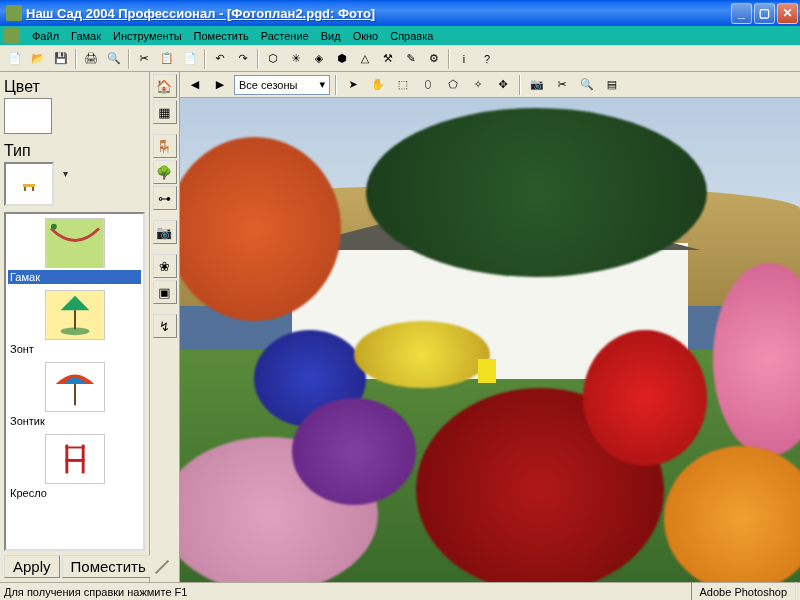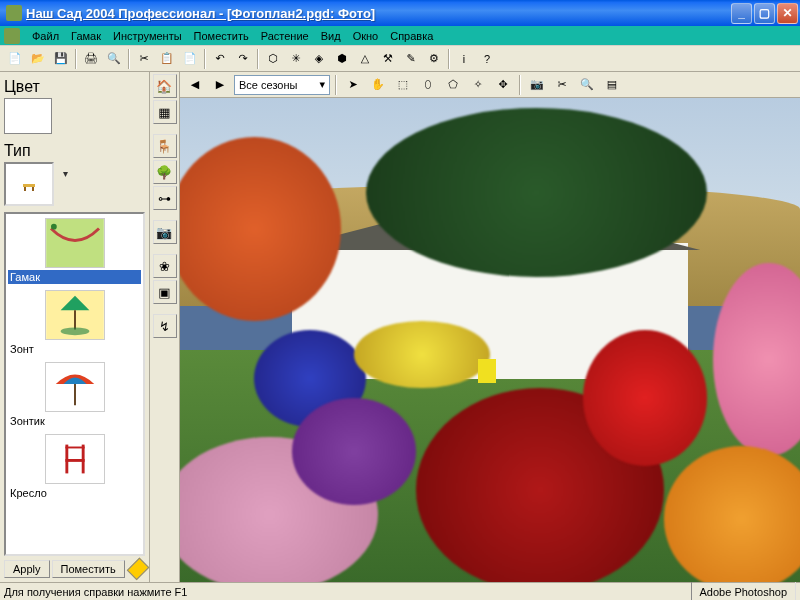--- a/index.html
+++ b/index.html
@@ -22,21 +22,21 @@
 .panel-label { font-size: 16px; margin: 2px 0; }
 .color-swatch { width: 48px; height: 36px; background: white; border: 1px solid #888; margin-bottom: 6px; }
 .type-box { width: 50px; height: 44px; background: white; border: 2px inset #ddd; display: flex; align-items: center; justify-content: center; position: relative; margin-bottom: 6px; }
 .type-box::after { content: "▾"; position: absolute; right: -16px; top: 4px; font-size: 10px; color: #333; }
 .thumb-list { flex: 1; background: white; border: 2px inset #ddd; overflow-y: auto; display: flex; flex-direction: column; }
 .thumb-item { padding: 2px; }
 .thumb-item.sel .thumb-label { background: #316ac5; color: white; }
 .thumb-img { width: 60px; height: 50px; border: 1px solid #ccc; margin: 2px auto; display: block; }
 .thumb-label { font-size: 11px; padding: 1px 2px; }
 .btn-row { display: flex; gap: 2px; margin-top: 4px; align-items: center; }
-.btn { padding: 2px 8px; background: #ece9d8; border: 1px outset #ddd; font-size: 11px; }
+.btn { padding: 2px 8px; background: #ece9d8; border: 1px outset #ddd; font-size: 15px; }
 .diamond { width: 18px; height: 18px; background: #ffcc00; border: 1px solid #888; transform: rotate(45deg); margin-left: 4px; }
 .toolstrip { width: 30px; background: #ece9d8; border-right: 1px solid #aca899; display: flex; flex-direction: column; align-items: center; padding-top: 2px; gap: 2px; }
 .ts-btn { width: 24px; height: 24px; border: 1px outset #ddd; background: #ece9d8; display: flex; align-items: center; justify-content: center; font-size: 13px; }
 .ts-sep { height: 6px; }
 .content { flex: 1; display: flex; flex-direction: column; }
 .content-toolbar { height: 26px; background: #ece9d8; border-bottom: 1px solid #aca899; display: flex; align-items: center; padding: 0 4px; gap: 3px; }
 .season-select { width: 96px; height: 20px; background: white; border: 1px solid #7f9db9; padding: 0 4px; display: flex; align-items: center; justify-content: space-between; }
 .viewport { flex: 1; background: #54719a; position: relative; overflow: hidden; }
 .garden-scene { position: absolute; inset: 0; }
 .sky { position: absolute; top: 0; left: 0; right: 0; height: 40%; background: linear-gradient(to bottom, #b8cce0, #d8e4ec); }

